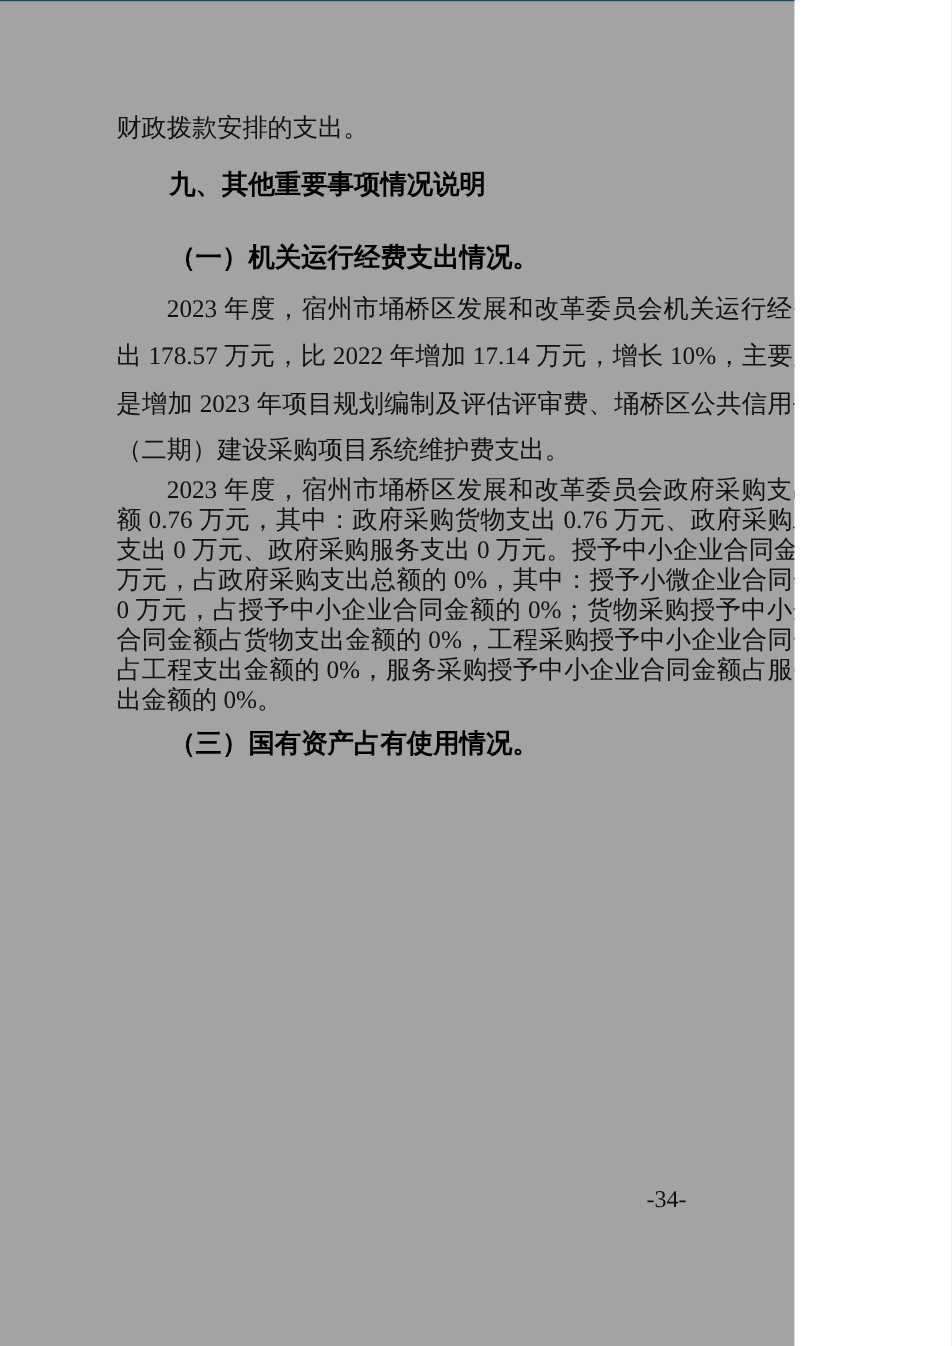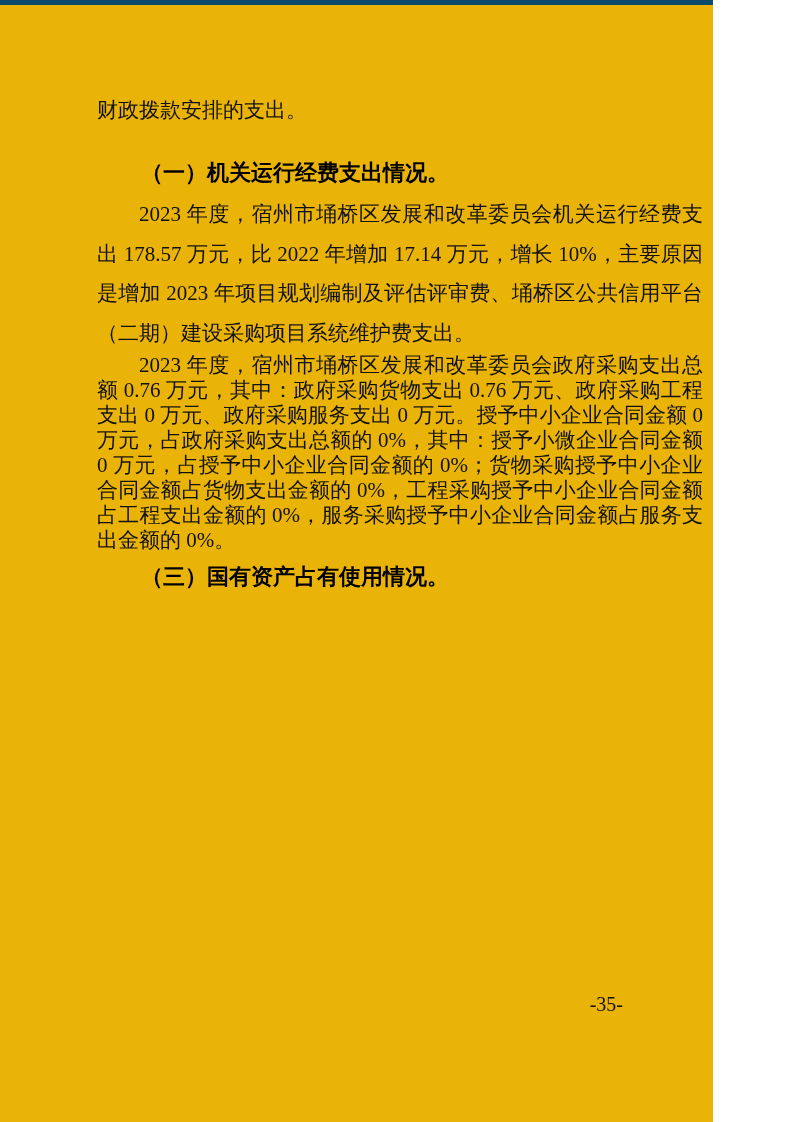--- a/index.html
+++ b/index.html
@@ -2,26 +2,26 @@
 <html lang="zh"><head>
 <meta charset="utf-8">
 <style>
   html, body {
     margin: 0;
     padding: 0;
     background: #ffffff;
   }
   .page {
     position: relative;
-    width: 713px;
+    width: 662px;
     height: 1122px;
-    background: #eab308;
+    background: #a3a3a3;
     color: #000000;
     overflow: hidden;
-    border-top: 5px solid #0c4a6e;
+    border-top: 1px solid #0c4a6e;
     box-sizing: border-box;
   }
   .content {
     position: absolute;
     left: 97px;
     top: 86px;
     width: 606px;
   }
   .body-text {
     font-family: "Liberation Serif", "DejaVu Serif", serif;
@@ -59,27 +59,28 @@
   }
 </style>
 </head>
 <body>
 
 <div class="page">
   <div class="content">
 
     <p class="body-text">财政拨款安排的支出。</p>
 
+    <p class="heading h-level1">九、其他重要事项情况说明</p>
 
     <p class="heading h-sub1">（一）机关运行经费支出情况。</p>
 
     <p class="body-text indent p-after-h">2023 年度，宿州市埇桥区发展和改革委员会机关运行经费支出 178.57 万元，比 2022 年增加 17.14 万元，增长 10%，主要原因是增加 2023 年项目规划编制及评估评审费、埇桥区公共信用平台（二期）建设采购项目系统维护费支出。</p>
 
 
     <p class="body-text indent tight">2023 年度，宿州市埇桥区发展和改革委员会政府采购支出总额 0.76 万元，其中：政府采购货物支出 0.76 万元、政府采购工程支出 0 万元、政府采购服务支出 0 万元。授予中小企业合同金额 0 万元，占政府采购支出总额的 0%，其中：授予小微企业合同金额 0 万元，占授予中小企业合同金额的 0%；货物采购授予中小企业合同金额占货物支出金额的 0%，工程采购授予中小企业合同金额占工程支出金额的 0%，服务采购授予中小企业合同金额占服务支出金额的 0%。</p>
 
     <p class="heading h-sub3">（三）国有资产占有使用情况。</p>
 
 
   </div>
 
-  <div class="page-number">-35-</div>
+  <div class="page-number">-34-</div>
 </div>
 
 </body></html>

